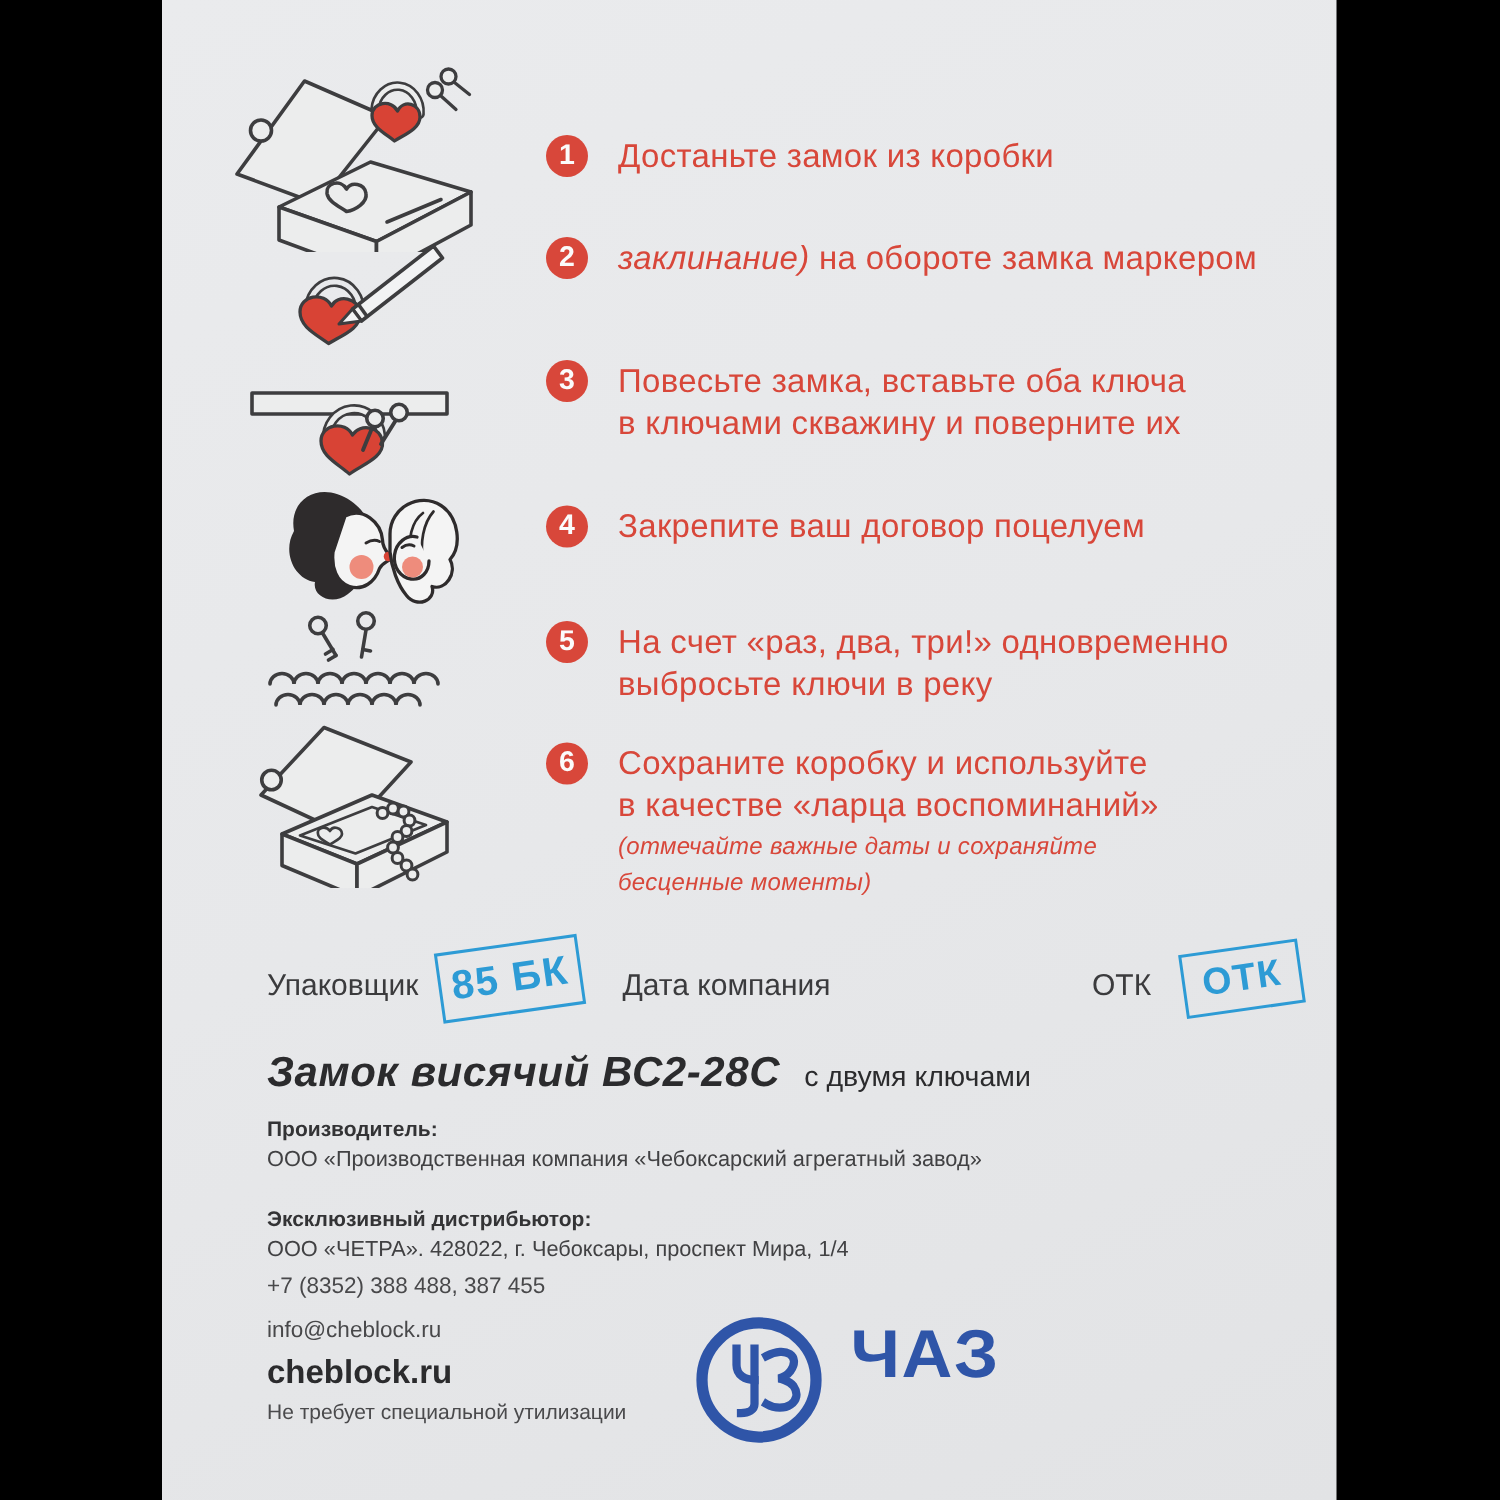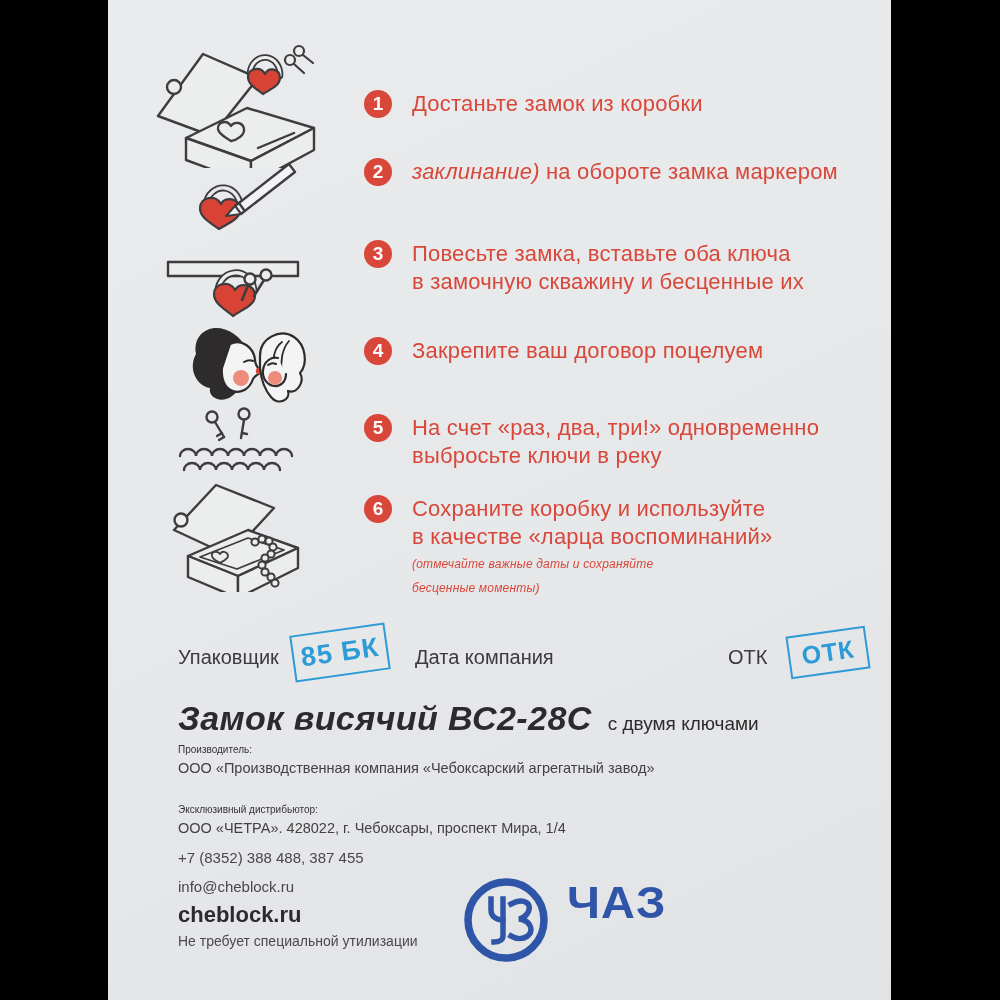--- a/index.html
+++ b/index.html
@@ -11,29 +11,29 @@
   }
   .paper{position:absolute;left:108px;top:0;width:783px;height:1000px;
     background:linear-gradient(155deg,#eaebed 0%,#e7e8ea 50%,#e2e3e5 100%);}
   .illus{position:absolute}
   .badge{position:absolute;left:256px;width:28px;height:28px;border-radius:50%;
     background:var(--red);color:#fbfbfb;display:flex;align-items:center;justify-content:center;
     font-size:19px;font-weight:bold}
   .stext{position:absolute;left:304px;width:470px;color:var(--red);
     font-size:22px;line-height:27.5px;letter-spacing:.2px}
   .it{font-style:italic}
-  .note{font-size:12px;line-height:23.5px;font-style:italic;margin-top:3px}
+  .note{font-size:16px;line-height:23.5px;font-style:italic;margin-top:3px}
   .qc-label{position:absolute;color:var(--ink);font-size:20px}
   .stamp{position:absolute;border:2.5px solid var(--blue);color:var(--blue);font-weight:bold;
     display:flex;align-items:center;justify-content:center;letter-spacing:1px;background:transparent}
   .titlerow{position:absolute;left:70px;top:699px;display:flex;align-items:baseline;gap:16px;color:#2b2b2d}
-  .ptitle{font-size:34px;font-weight:bold;font-style:italic;letter-spacing:.4px}
+  .ptitle{font-size:28px;font-weight:bold;font-style:italic;letter-spacing:.4px}
   .psub{font-size:19px}
   .blk{position:absolute;left:70px;color:#414143}
-  .blk .lab{font-weight:normal;font-size:10px;color:#333335}
+  .blk .lab{font-weight:bold;font-size:14px;color:#333335}
   .blk .val{font-size:14.5px;margin-top:5px}
   .plain{position:absolute;left:70px;font-size:15px;color:#48484a}
   .site{position:absolute;left:70px;font-size:22px;font-weight:bold;color:#2b2b2d}
   .small{position:absolute;left:70px;font-size:14px;color:#4a4a4c}
   .logo{position:absolute;left:352px;top:874px;display:flex;gap:15px}
   .logotext{font-size:47px;font-weight:900;color:var(--logo);letter-spacing:1px;transform:scaleY(.96)}
   svg{display:block}
 </style>
 </head>
 <body>
@@ -147,21 +147,21 @@
   <div class="stext" style="top:90px">
     <div>Достаньте замок из коробки</div>
   </div>
 
   <div class="stext" style="top:158px">
     <div><span class="it">заклинание)</span><span> на обороте замка маркером</span></div>
   </div>
 
   <div class="stext" style="top:240px">
     <div>Повесьте замка, вставьте оба ключа</div>
-    <div>в замочную скважину и бесценные их</div>
+    <div>в ключами скважину и поверните их</div>
   </div>
 
   <div class="stext" style="top:337px">
     <div>Закрепите ваш договор поцелуем</div>
   </div>
 
   <div class="stext" style="top:414px">
     <div>На счет «раз, два, три!» одновременно</div>
     <div>выбросьте ключи в реку</div>
   </div>

